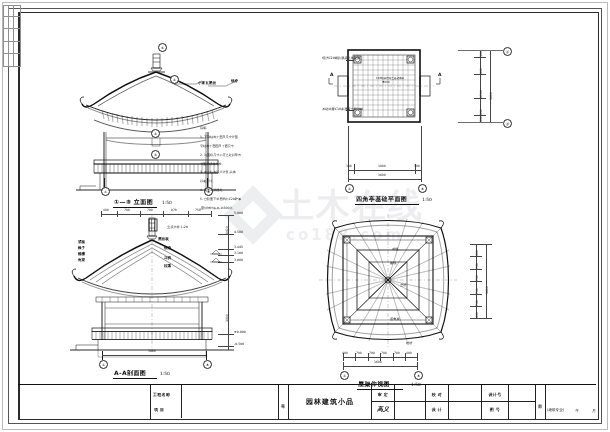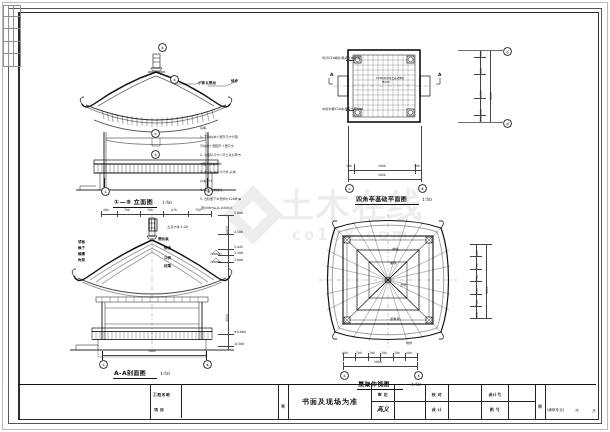--- a/index.html
+++ b/index.html
@@ -16,21 +16,21 @@
   .tlbox .hl{position:absolute;left:0;width:100%;height:1px;background:#8f8f8f;}
   .tlbox .vl{position:absolute;top:0;height:100%;width:1px;background:#8f8f8f;}
 
   
   .watermark{position:absolute;left:232px;top:186px;width:200px;height:74px;pointer-events:none;
     user-select:none;}
   .wm-diamond{position:absolute;left:0px;top:8px;width:42px;height:42px;background:#eceef0;transform:rotate(45deg);}
   .wm-diamond:after{content:"";position:absolute;left:11px;top:11px;width:20px;height:20px;background:#fff;}
   .wm-text{position:absolute;left:48px;top:2px;font-size:34px;line-height:34px;color:#ededf0;font-weight:bold;letter-spacing:2px;
     font-family:"DejaVu Sans","Liberation Sans",sans-serif;}
-  .wm-sub{position:absolute;left:60px;top:40px;font-size:15px;letter-spacing:3px;color:#eeeef1;font-weight:bold;}
+  .wm-sub{position:absolute;left:54px;top:40px;font-size:15px;letter-spacing:3px;color:#eeeef1;font-weight:bold;}
 
   
   .ln{position:absolute;background:#1c1c1c;}
   .h1{height:1px;}
   .v1{width:1px;}
   .thin{background:#3a3a3a;}
   .faint{background:#6e6e6e;}
   .dim{background:#444;}
 
   .lbl{position:absolute;font-size:3.2px;line-height:3.8px;color:#111;white-space:nowrap;
@@ -638,21 +638,21 @@
     <div class="cell lbl-c" style="left:133px;top:2px;width:30px;height:14px;border:none;justify-content:flex-start;padding-left:2px;">工程名称</div>
     <div class="cell" style="left:164px;top:2px;width:96px;height:14px;border:none;"></div>
     <div class="tb-vsep" style="left:163px;top:0;height:33px;"></div>
     <div class="cell lbl-c" style="left:133px;top:17px;width:30px;height:15px;border:none;justify-content:flex-start;padding-left:3px;">项 目</div>
     <div class="cell" style="left:164px;top:17px;width:96px;height:15px;border:none;"></div>
     <div class="tb-vsep" style="left:260px;"></div>
 
     <div class="cell" style="left:261px;top:2px;width:8px;height:30px;border:none;font-size:3.6px;writing-mode:vertical-rl;letter-spacing:1px;">图号</div>
     <div class="tb-vsep" style="left:270px;"></div>
 
-    <div class="cell big" style="left:271px;top:2px;width:82px;height:30px;border:none;">书面及现场为准</div>
+    <div class="cell big" style="left:271px;top:2px;width:82px;height:30px;border:none;">园林建筑小品</div>
     <div class="tb-vsep" style="left:353px;"></div>
 
     <div class="cell lbl-c" style="left:354px;top:2px;width:22px;height:14px;border:none;">审 定</div>
     <div class="cell hand" style="left:354px;top:17px;width:22px;height:15px;border:none;">高义</div>
     <div class="tb-vsep" style="left:376px;"></div>
     <div class="cell" style="left:377px;top:2px;width:30px;height:14px;border:none;"></div>
     <div class="cell" style="left:377px;top:17px;width:30px;height:15px;border:none;"></div>
     <div class="tb-hsep" style="top:16px;left:354px;right:171px;"></div>
     <div class="tb-vsep" style="left:407px;"></div>
 

